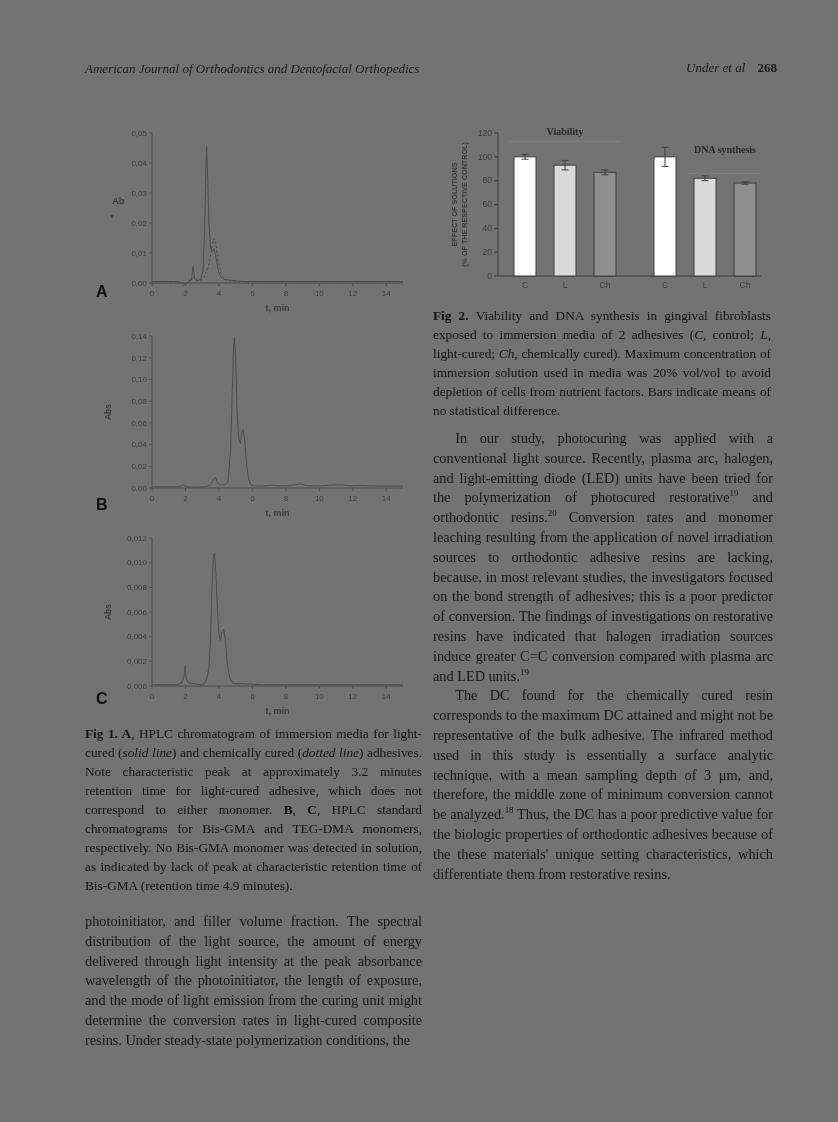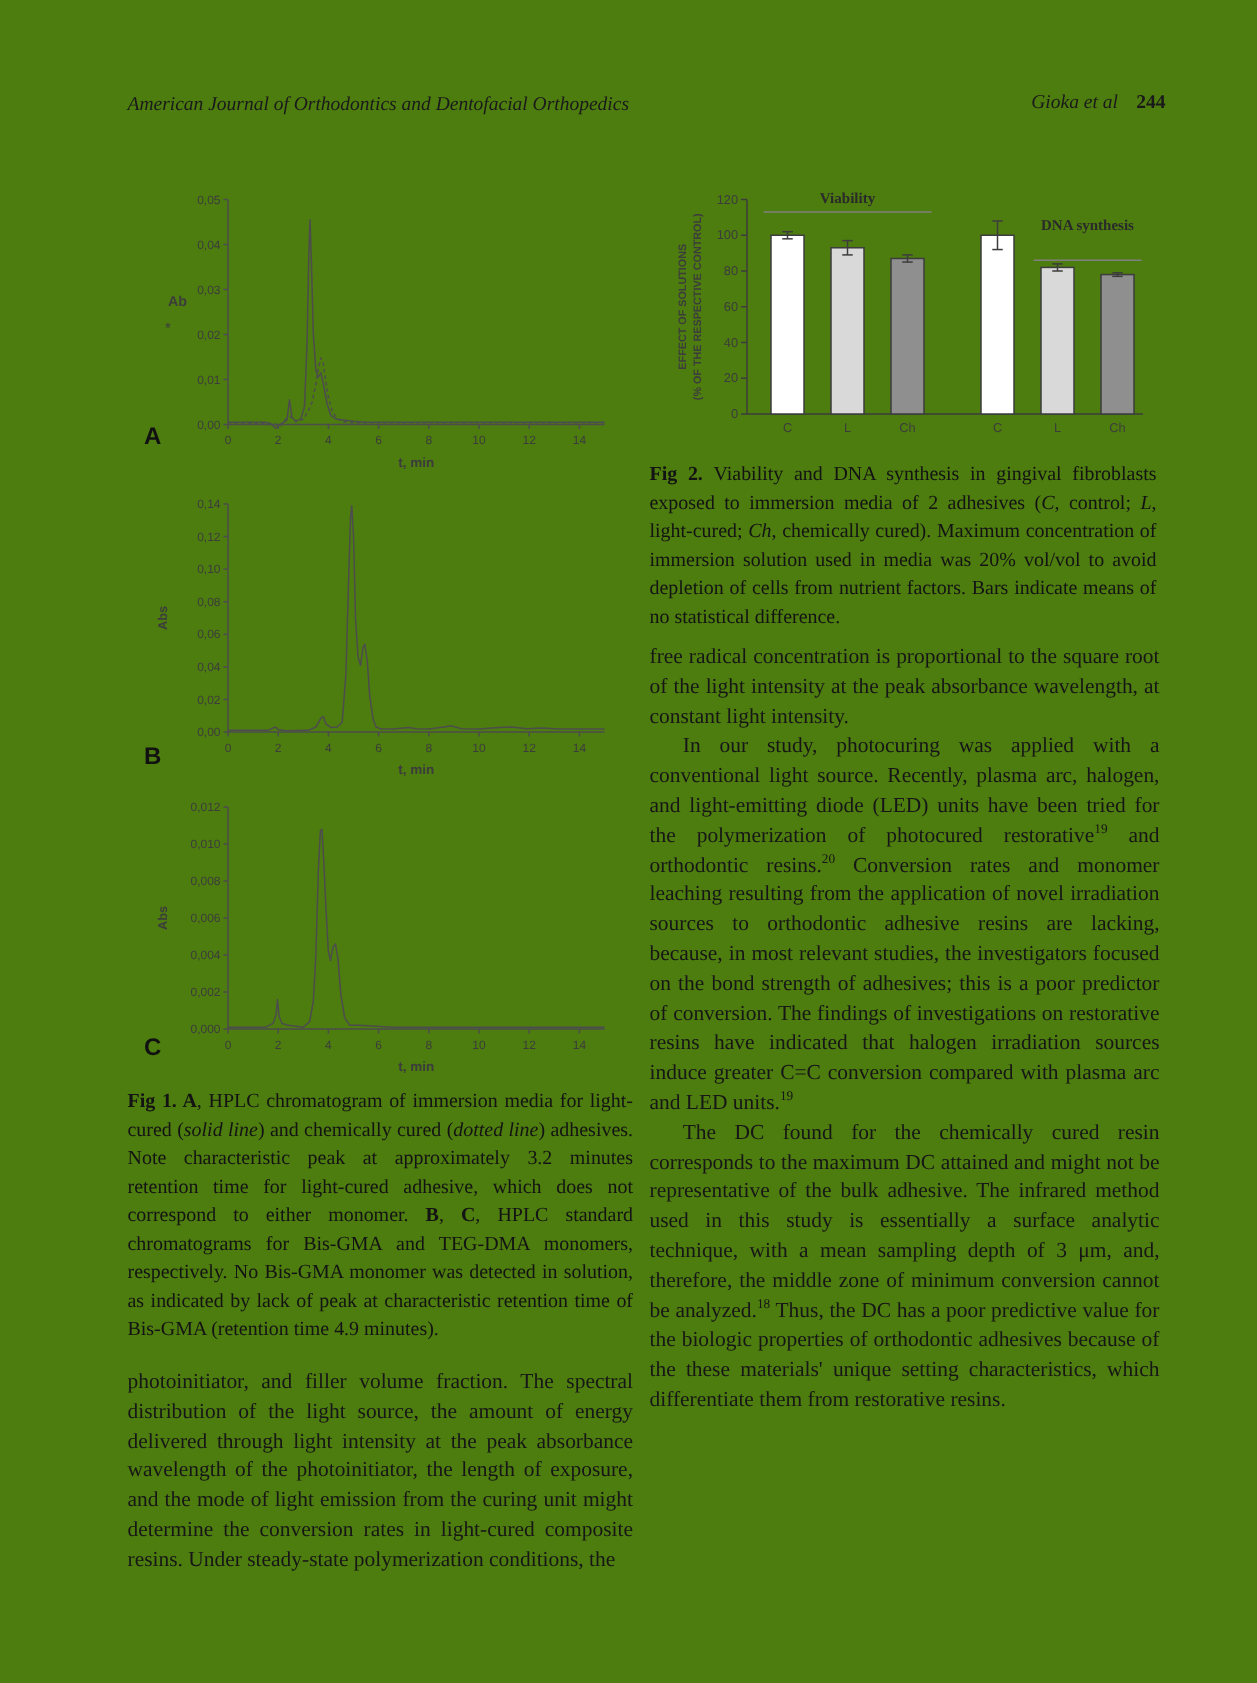--- a/index.html
+++ b/index.html
@@ -1,16 +1,16 @@
 <!DOCTYPE html>
 <html><head>
 <meta charset="utf-8">
 <style>
   html,body{margin:0;padding:0;background:#ffffff;}
-  #page{position:relative;width:838px;height:1122px;background:#4d7c0f;overflow:hidden;}
+  #page{position:relative;width:838px;height:1122px;background:#737373;overflow:hidden;}
 
   .hdr{position:absolute;left:85px;top:60px;width:692px;display:flex;justify-content:space-between;
        font-family:"Liberation Serif",serif;font-size:13px;color:#1a1a1a;}
   .hdr-left{font-style:italic;line-height:17.5px;}
   .auth{font-style:italic;}
   .pgnum{font-weight:bold;margin-left:9px;font-style:normal;}
 
   svg.chart{position:absolute;overflow:visible;}
 
   .panel-label{position:absolute;font-family:"Liberation Sans",sans-serif;font-weight:bold;
@@ -28,22 +28,22 @@
 </head>
 <body>
 
 <div id="page">
 
   <div class="hdr">
     <div class="hdr-left">
       <div>American Journal of Orthodontics and Dentofacial Orthopedics</div>
     </div>
     <div class="hdr-right">
-      <span class="auth">Gioka et al</span>
-      <span class="pgnum">244</span>
+      <span class="auth">Under et al</span>
+      <span class="pgnum">268</span>
     </div>
   </div>
 
   <svg class="chart" width="320" height="192" style="left:95px;top:125px">
       <line x1="57" y1="158" x2="308" y2="158" stroke="#4d4d4d" stroke-width="1"></line>
       <line x1="57" y1="8" x2="57" y2="158" stroke="#4d4d4d" stroke-width="1"></line>
       <line x1="57" y1="158" x2="57" y2="161" stroke="#4d4d4d"></line>
       <text x="57" y="171" fill="#3c3c3c" font-size="8" font-family="&quot;Liberation Sans&quot;, sans-serif" text-anchor="middle">0</text>
       <line x1="90.46666666666667" y1="158" x2="90.46666666666667" y2="161" stroke="#4d4d4d"></line>
       <text x="90.46666666666667" y="171" fill="#3c3c3c" font-size="8" font-family="&quot;Liberation Sans&quot;, sans-serif" text-anchor="middle">2</text>
@@ -216,18 +216,17 @@
 
   <div class="caption" style="left:85px;top:724px;width:337px"><b>Fig 1. </b><b>A</b><span>, HPLC chromatogram of immersion media for light-cured (</span><i>solid line</i><span>) and chemically cured (</span><i>dotted line</i><span>) adhesives. Note characteristic peak at approximately 3.2 minutes retention time for light-cured adhesive, which does not correspond to either monomer. </span><b>B</b><span>, </span><b>C</b><span>, HPLC standard chromatograms for Bis-GMA and TEG-DMA monomers, respectively. No Bis-GMA monomer was detected in solution, as indicated by lack of peak at characteristic retention time of Bis-GMA (retention time 4.9 minutes).</span></div>
 
   <div class="caption" style="left:433px;top:306px;width:338px"><b>Fig 2. </b><span>Viability and DNA synthesis in gingival fibroblasts exposed to immersion media of 2 adhesives (</span><i>C</i><span>, control; </span><i>L</i><span>, light-cured; </span><i>Ch</i><span>, chemically cured). Maximum concentration of immersion solution used in media was 20% vol/vol to avoid depletion of cells from nutrient factors. Bars indicate means of no statistical difference.</span></div>
 
   <div class="bodycol" style="left:85px;top:912px;width:337px">
     <p class="noindent"><span>photoinitiator, and filler volume fraction. The spectral distribution of the light source, the amount of energy delivered through light intensity at the peak absorbance wavelength of the photoinitiator, the length of exposure, and the mode of light emission from the curing unit might determine the conversion rates in light-cured composite resins. Under steady-state polymerization conditions, the</span></p>
   </div>
 
   <div class="bodycol" style="left:433px;top:429px;width:340px">
-    <p class="noindent"><span>free radical concentration is proportional to the square root of the light intensity at the peak absorbance wavelength, at constant light intensity.</span></p>
     <p><span>In our study, photocuring was applied with a conventional light source. Recently, plasma arc, halogen, and light-emitting diode (LED) units have been tried for the polymerization of photocured restorative</span><sup>19</sup><span> and orthodontic resins.</span><sup>20</sup><span> Conversion rates and monomer leaching resulting from the application of novel irradiation sources to orthodontic adhesive resins are lacking, because, in most relevant studies, the investigators focused on the bond strength of adhesives; this is a poor predictor of conversion. The findings of investigations on restorative resins have indicated that halogen irradiation sources induce greater C=C conversion compared with plasma arc and LED units.</span><sup>19</sup></p>
     <p><span>The DC found for the chemically cured resin corresponds to the maximum DC attained and might not be representative of the bulk adhesive. The infrared method used in this study is essentially a surface analytic technique, with a mean sampling depth of 3 μm, and, therefore, the middle zone of minimum conversion cannot be analyzed.</span><sup>18</sup><span> Thus, the DC has a poor predictive value for the biologic properties of orthodontic adhesives because of the these materials' unique setting characteristics, which differentiate them from restorative resins.</span></p>
   </div>
 
 </div>
 
 </body></html>

